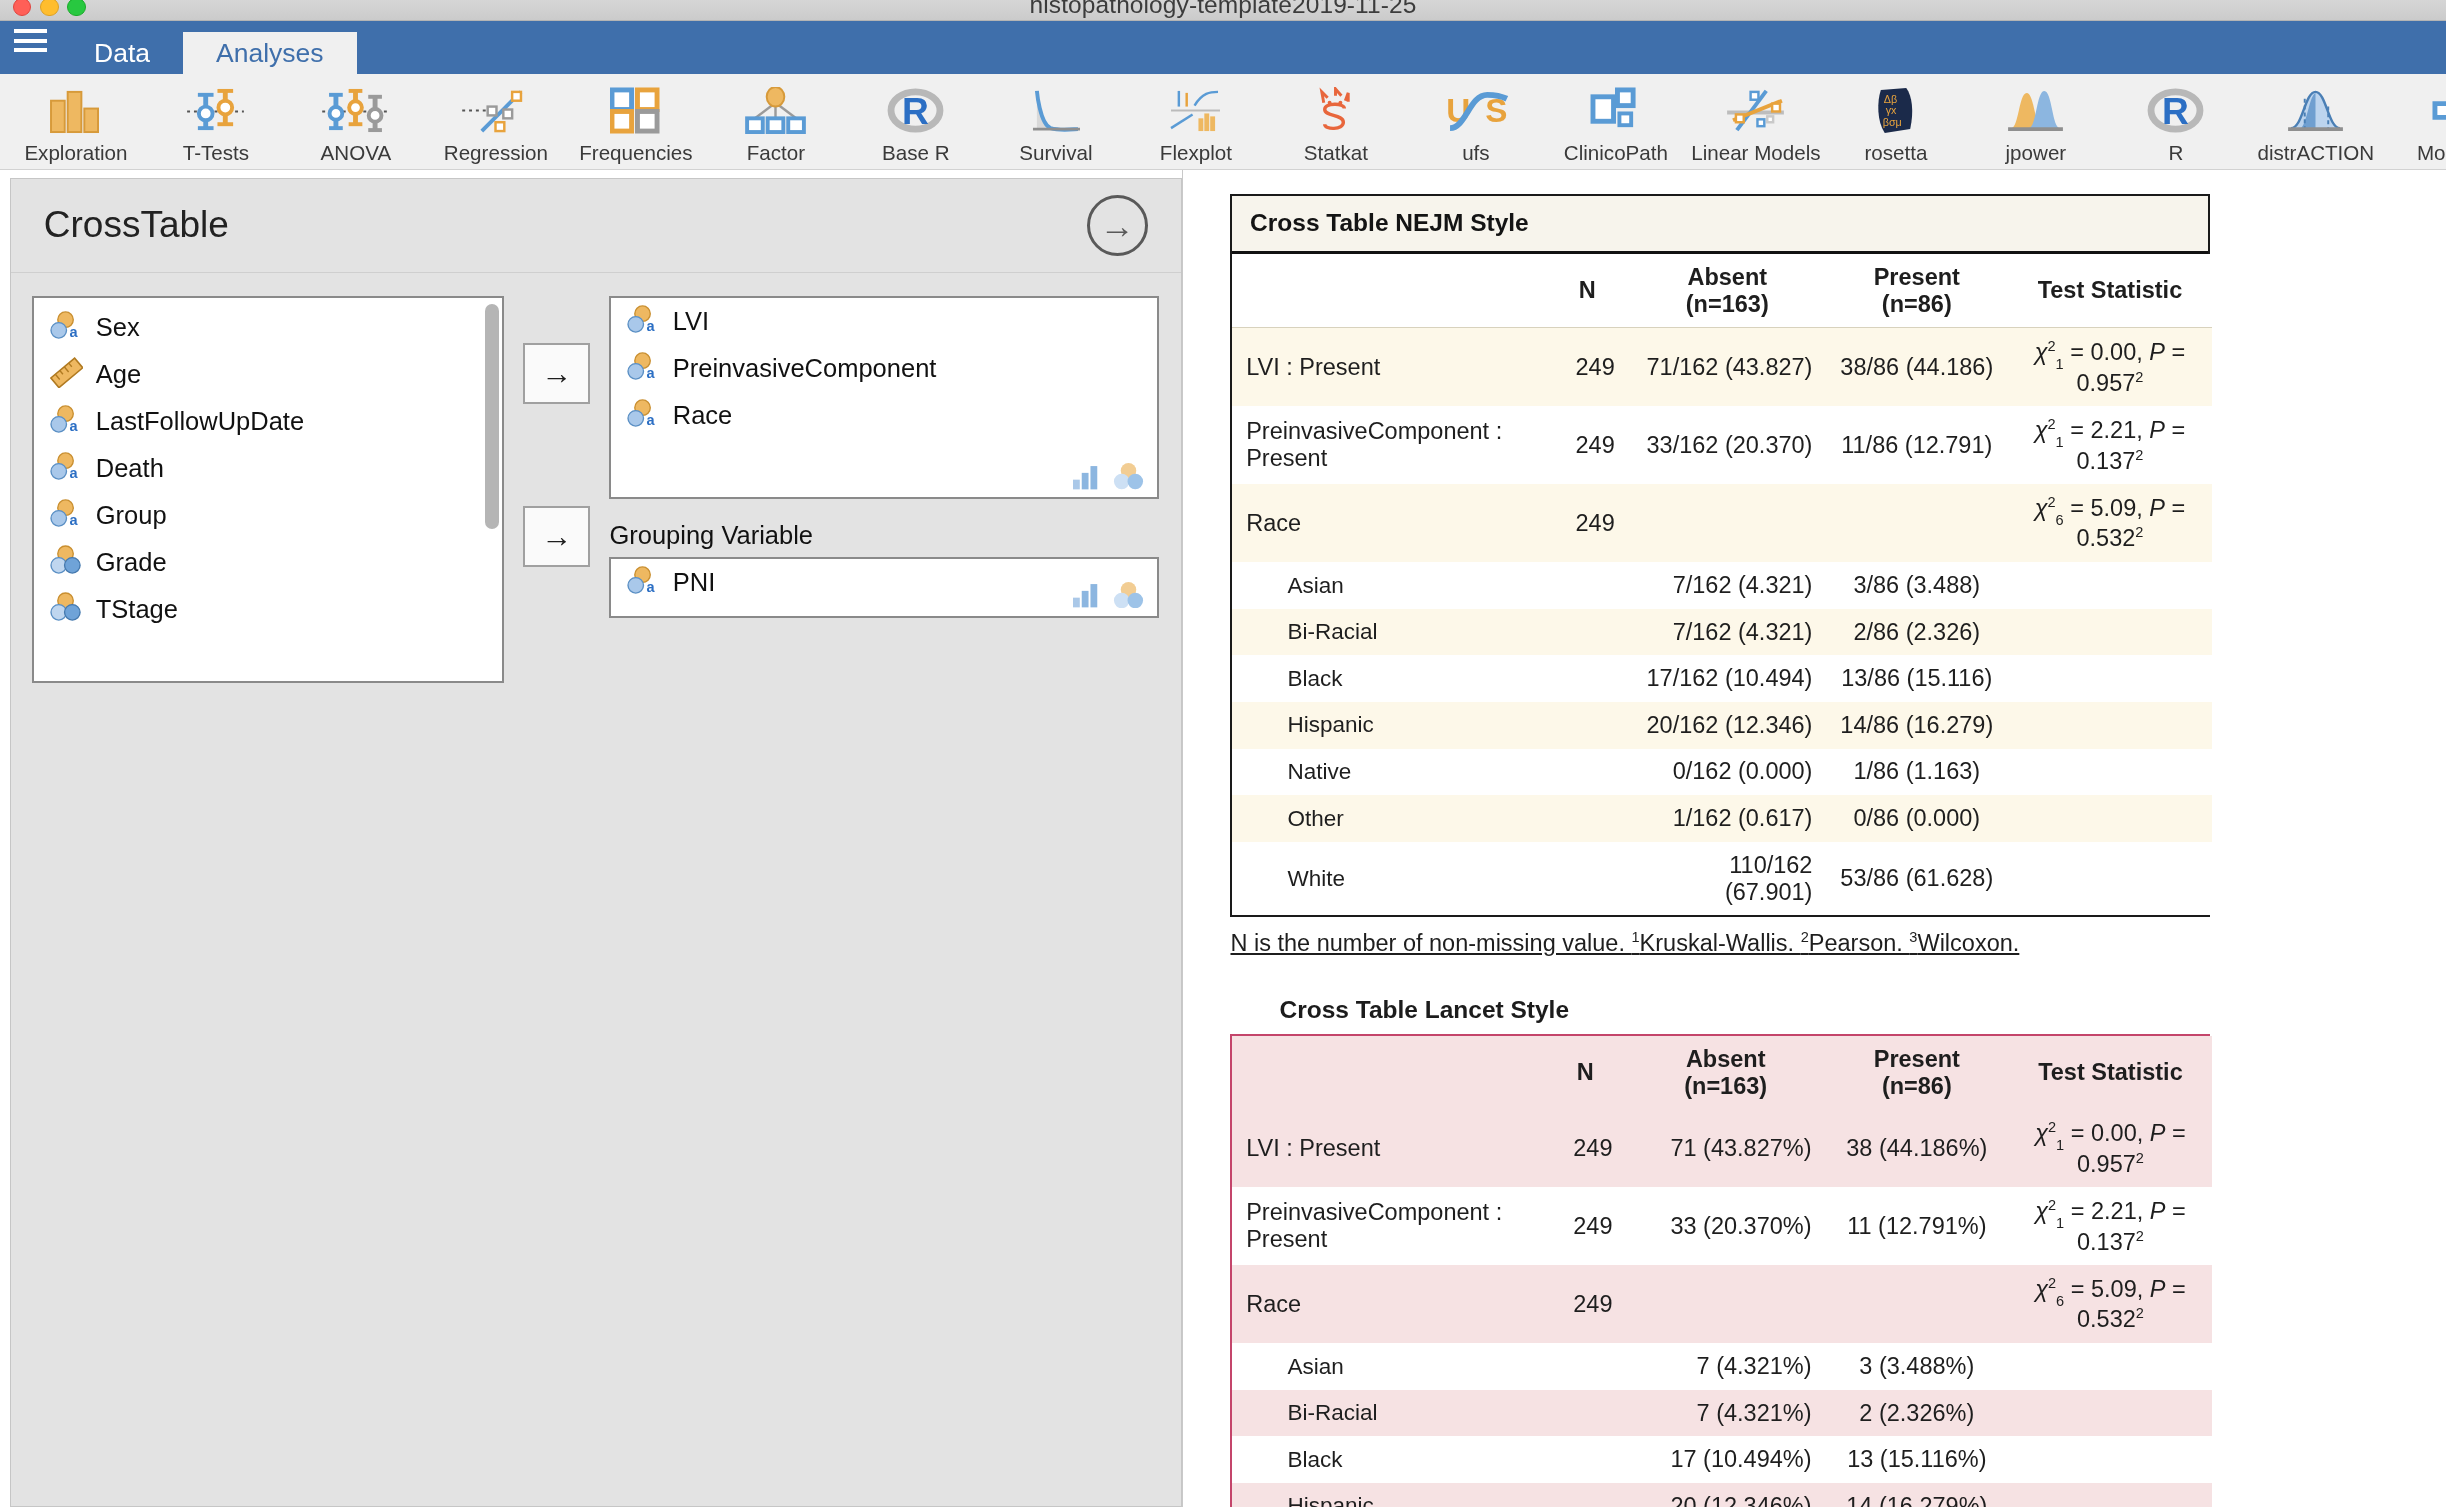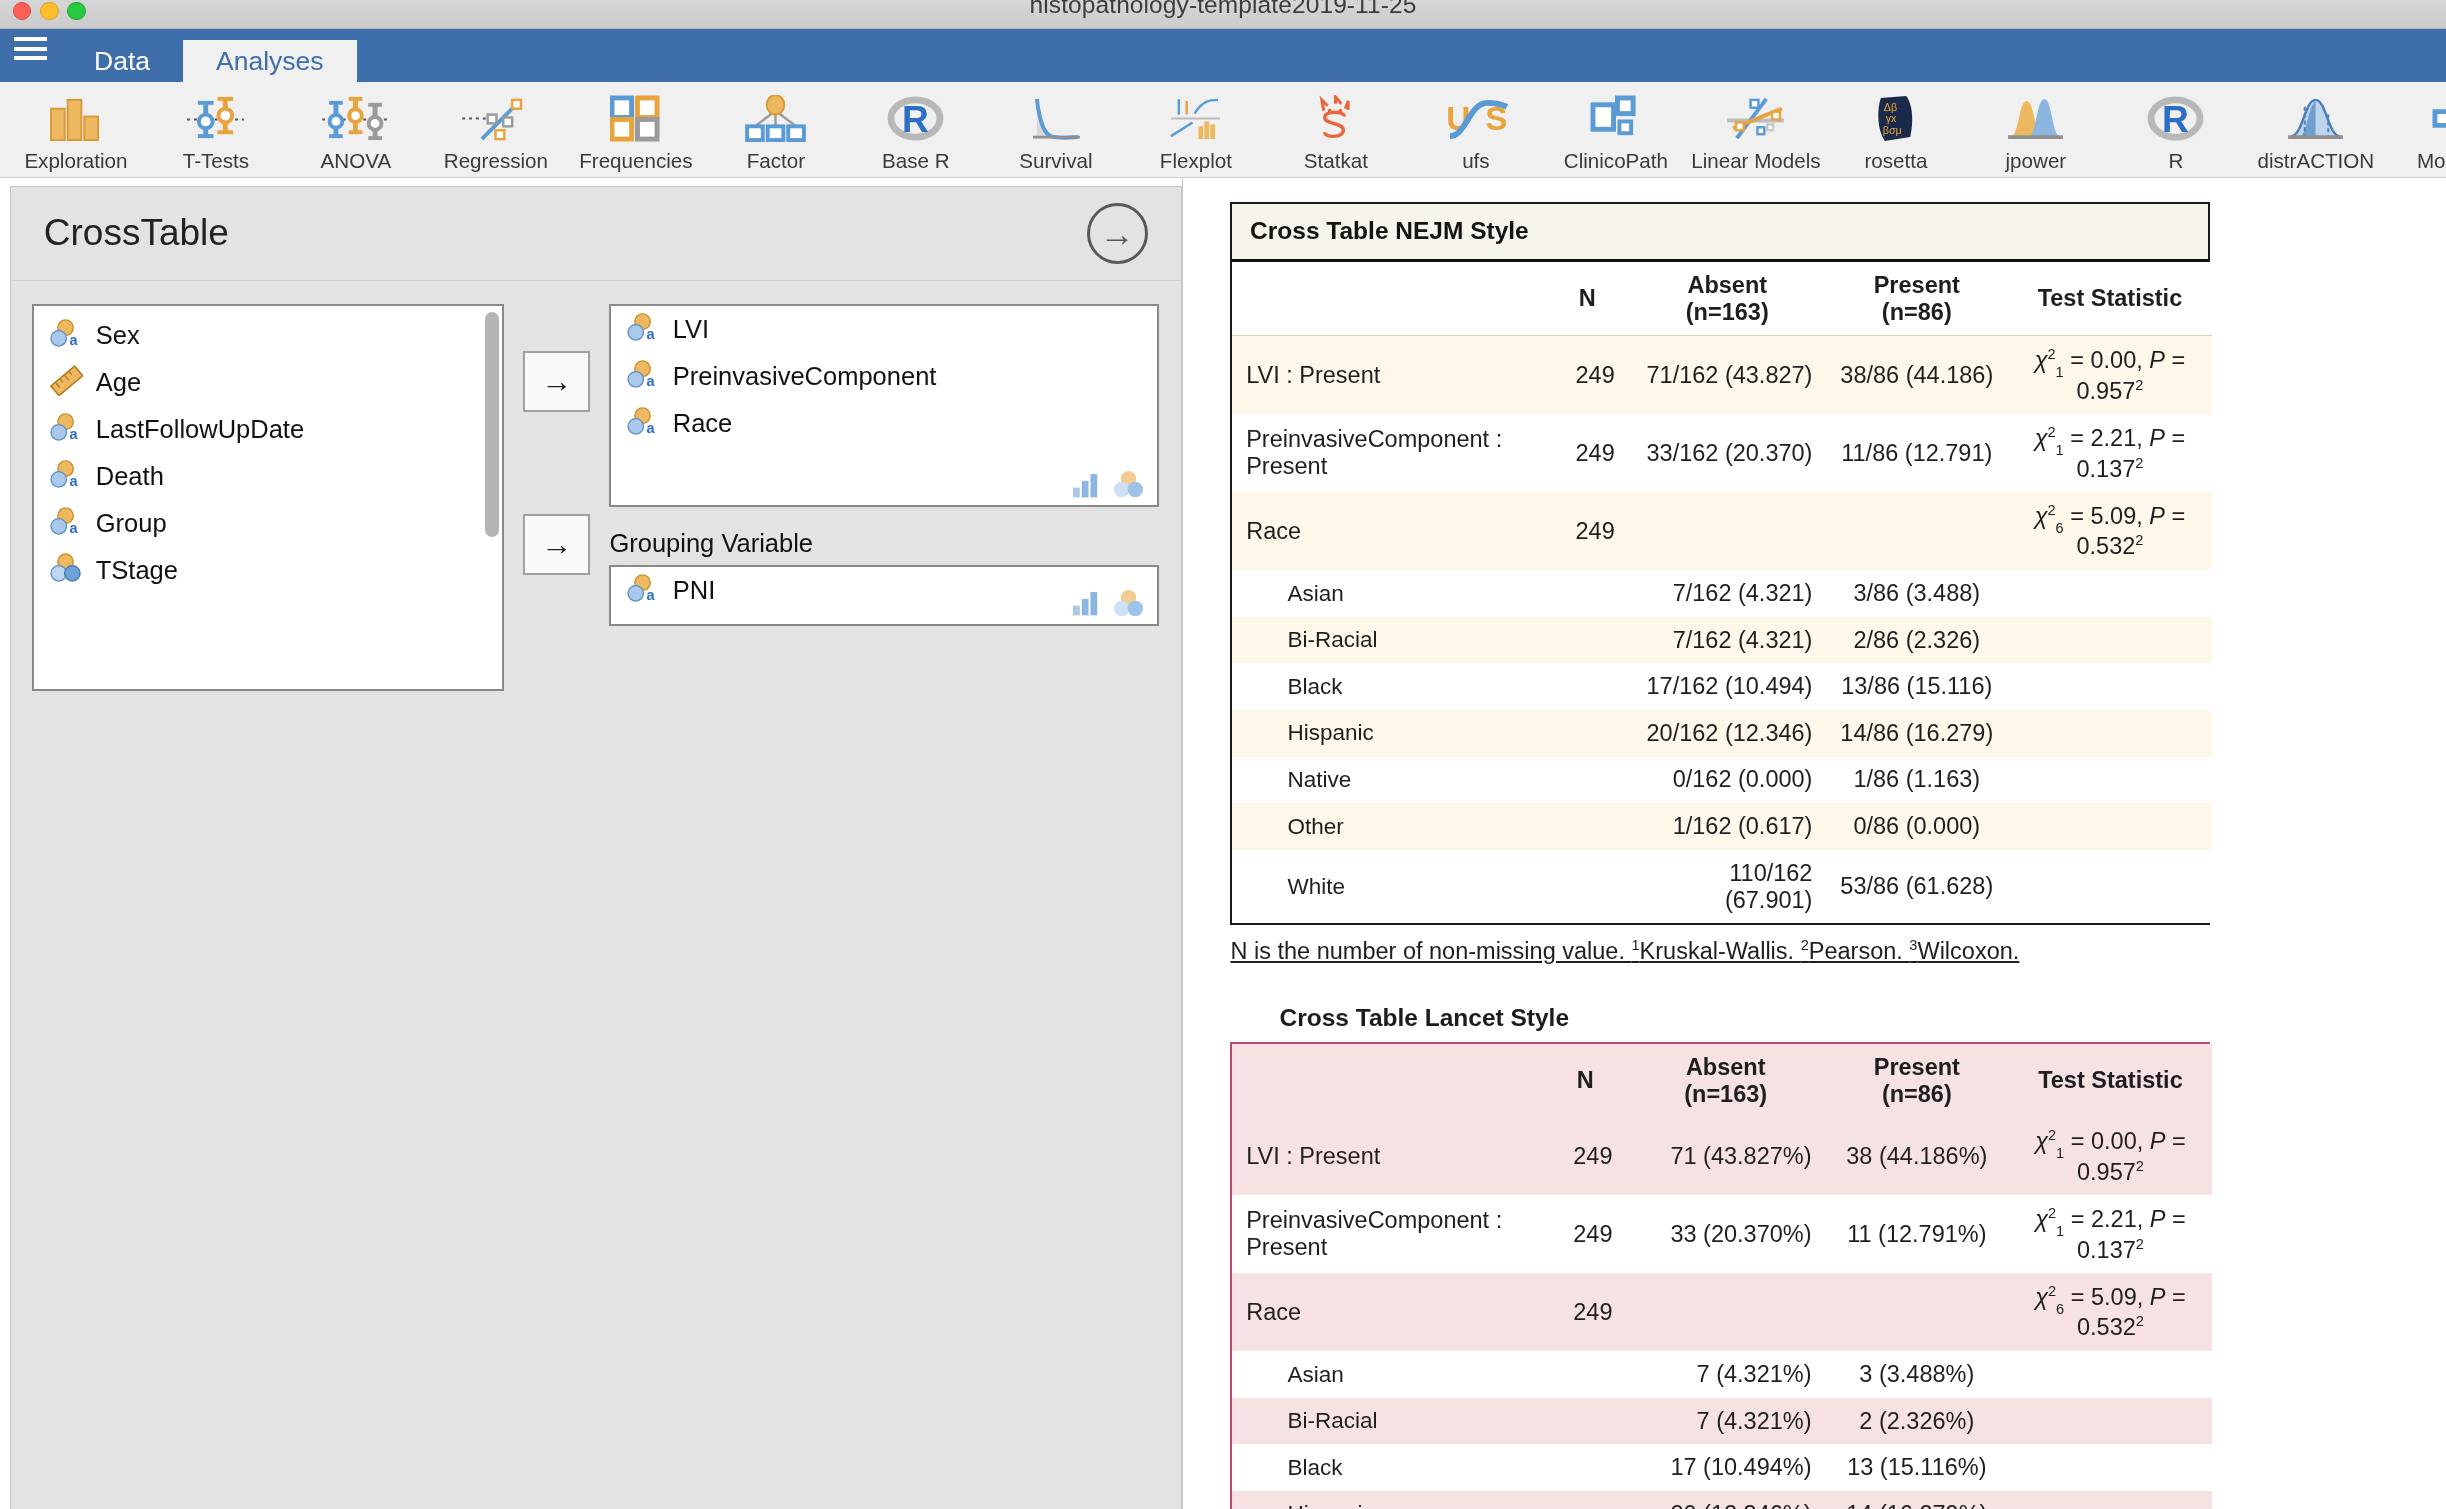--- a/index.html
+++ b/index.html
@@ -6,21 +6,21 @@
   html, body {
     width: 2446px; height: 1509px;
     font-family: "Liberation Sans", sans-serif;
     background: #ffffff;
     overflow: hidden;
   }
 
   
   .titlebar {
     position: relative;
-    height: 29px;
+    height: 21px;
     background: linear-gradient(#d6d6d6, #cbcbcb);
     border-bottom: 1px solid #b4b4b4;
     display: flex; align-items: center;
   }
   .traffic { display: flex; gap: 8.8px; margin-left: 12.7px; }
   .tl { width: 18.6px; height: 18.6px; border-radius: 50%; margin-top: -5.9px; }
   .tl.red    { background: #ff5f57; border: 1px solid #e0443e; }
   .tl.yellow { background: #ffbd2e; border: 1px solid #dea123; }
   .tl.green  { background: #28c840; border: 1px solid #1aab29; }
   .win-title {
@@ -467,20 +467,28 @@
                 </svg></span>
               <span class="var-name">Death</span>
             </div>
             <div class="var-row">
               <span><svg width="33" height="31" viewBox="0 0 34 32">
                   <circle cx="16" cy="10" r="8" fill="#eeb861" stroke="#c98f30" stroke-width="1.4"></circle>
                   <circle cx="9" cy="21" r="8" fill="#a9c8ea" stroke="#5a8fc4" stroke-width="1.4"></circle>
                   <text x="20" y="28" font-family="Liberation Sans, sans-serif" font-size="15" font-weight="bold" fill="#2c6fc4">a</text>
                 </svg></span>
               <span class="var-name">Group</span>
+            </div>
+            <div class="var-row">
+              <span><svg width="33" height="31" viewBox="0 0 34 32">
+                  <circle cx="16" cy="9" r="8" fill="#eeb861" stroke="#c98f30" stroke-width="1.4"></circle>
+                  <circle cx="9" cy="21" r="8" fill="#bfd6ef" stroke="#5a8fc4" stroke-width="1.4"></circle>
+                  <circle cx="23" cy="21" r="8" fill="#6fa3d8" stroke="#4579ae" stroke-width="1.4"></circle>
+                </svg></span>
+              <span class="var-name">Grade</span>
             </div>
             <div class="var-row">
               <span><svg width="33" height="31" viewBox="0 0 34 32">
                   <circle cx="16" cy="9" r="8" fill="#eeb861" stroke="#c98f30" stroke-width="1.4"></circle>
                   <circle cx="9" cy="21" r="8" fill="#bfd6ef" stroke="#5a8fc4" stroke-width="1.4"></circle>
                   <circle cx="23" cy="21" r="8" fill="#6fa3d8" stroke="#4579ae" stroke-width="1.4"></circle>
                 </svg></span>
               <span class="var-name">TStage</span>
             </div>
           </div>

